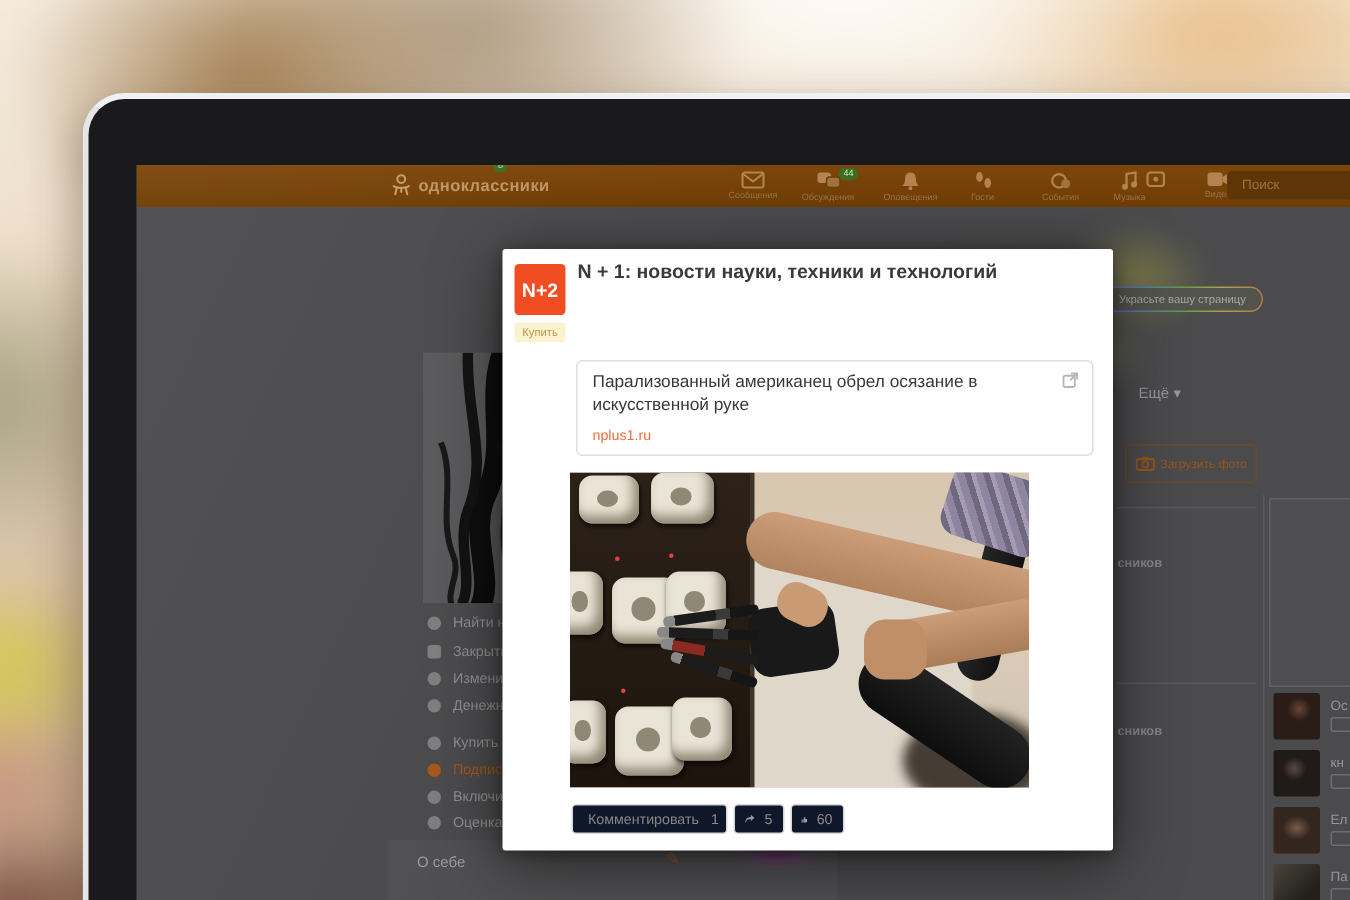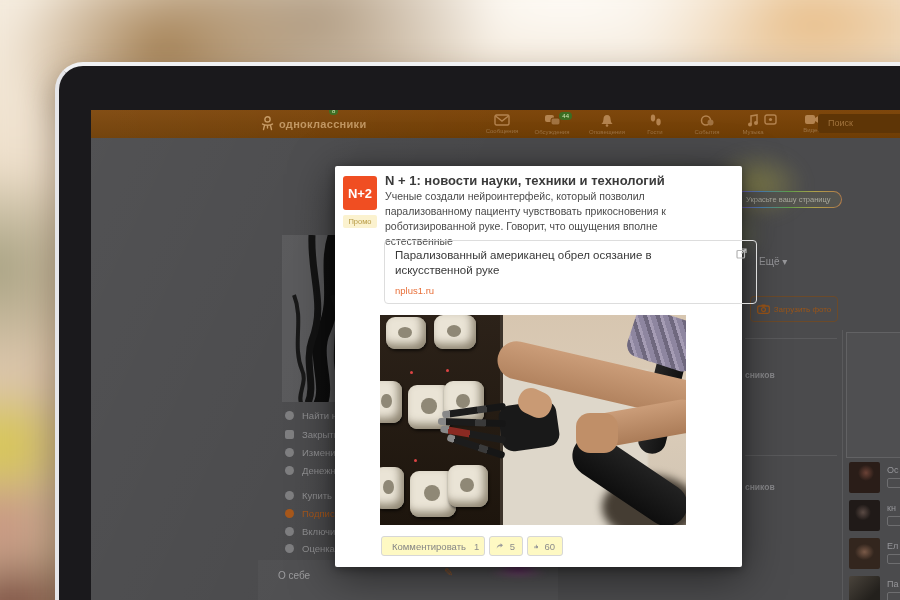--- a/index.html
+++ b/index.html
@@ -73,21 +73,21 @@
                radial-gradient(40px 8px at 50% 70%,rgba(150,60,140,.5),rgba(150,60,140,0) 75%);}
   
   .card{position:absolute;left:335px;top:166px;width:407px;height:401px;background:#fff;border-radius:2px;
     box-shadow:0 8px 44px rgba(0,0,0,.55),0 2px 10px rgba(0,0,0,.35);z-index:5;}
   .nlogo{position:absolute;left:8px;top:10px;width:34px;height:34px;background:#f04e22;border-radius:3px;
     color:#fff;font-weight:bold;font-size:13px;display:flex;align-items:center;justify-content:center;letter-spacing:0;}
   .promo{position:absolute;left:8px;top:49px;width:34px;height:13px;background:#fbf2cf;border-radius:2px;
     color:#b79a44;font-size:7.5px;display:flex;align-items:center;justify-content:center;}
   .card-title{position:absolute;left:50px;top:7px;font-size:13px;font-weight:bold;color:#3a3a3a;}
   .card-body{position:absolute;left:50px;top:23px;width:342px;font-size:10.5px;line-height:1.42;color:#4a4a4a;}
-  .linkbox{position:absolute;left:49px;top:74px;width:343px;height:62px;border:1px solid #ddd;border-radius:4px;padding-left:28px;}
+  .linkbox{position:absolute;left:49px;top:74px;width:343px;height:62px;border:1px solid #ddd;border-radius:4px;}
   .link-title{position:absolute;left:10px;top:7px;width:300px;font-size:11.5px;line-height:1.3;color:#383838;}
   .ext-ico{position:absolute;right:9px;top:7px;color:#b5b5b5;}
   .link-domain{position:absolute;left:10px;top:44px;font-size:9.5px;color:#e8703a;}
   
   .photo{position:absolute;left:45px;top:149px;width:306px;height:210px;overflow:hidden;
     background:linear-gradient(180deg,#d7c6b0 0%,#dccdb9 45%,#cfc3b2 100%);}
   .p-wallpanel{position:absolute;left:118px;top:55px;width:150px;height:160px;background:#ded7ca;filter:blur(1px);}
   .p-board{position:absolute;left:0;top:0;width:120px;height:210px;background:linear-gradient(#2c2219,#1d150d);border-right:3px solid #3c332a;}
   .clamp{position:absolute;background:#eae4d6;border-radius:9px;box-shadow:inset -4px -5px 8px rgba(120,110,90,.8),1px 2px 3px rgba(0,0,0,.6);}
   .clamp::after{content:"";position:absolute;left:30%;top:30%;width:35%;height:35%;border-radius:50%;background:#8f8876;}
@@ -99,21 +99,21 @@
   .p-arm2{position:absolute;left:200px;top:92px;width:120px;height:34px;border-radius:17px;transform:rotate(-10deg);background:linear-gradient(#cb9d79,#ab7c58);}
   .p-hand2{position:absolute;left:196px;top:98px;width:42px;height:40px;border-radius:14px;background:#c08f68;}
   .p-roboforearm{position:absolute;left:196px;top:108px;width:130px;height:42px;border-radius:21px;transform:rotate(34deg);transform-origin:left center;background:linear-gradient(#222,#0e0e0e);}
   .p-roboupper{position:absolute;left:268px;top:30px;width:28px;height:110px;border-radius:14px;transform:rotate(14deg);background:linear-gradient(90deg,#262626,#111);}
   .p-elbow{position:absolute;left:262px;top:18px;width:34px;height:26px;border-radius:10px;background:#2a2a2a;border-bottom:3px solid #777;}
   .p-robohand{position:absolute;left:120px;top:88px;width:58px;height:46px;border-radius:12px;transform:rotate(-8deg);background:#191919;}
   .p-finger{position:absolute;height:7px;border-radius:3px;background:linear-gradient(90deg,#888 0 12%,#1c1c1c 12% 55%,#3a3a3a 55% 70%,#161616 70%);}
   .p-finger.red{background:linear-gradient(90deg,#888 0 12%,#8a2a22 12% 45%,#1c1c1c 45%);}
   .p-head{position:absolute;left:222px;top:160px;width:95px;height:64px;border-radius:50%;background:#453d33;filter:blur(4px);}
   
-  .fbtn{position:absolute;top:370px;height:18px;border:1px solid #d7d7d7;border-radius:3px;display:flex;align-items:center;color:#858585;font-size:9.5px;background:#fef9c3;text-align:right;}
+  .fbtn{position:absolute;top:370px;height:18px;border:1px solid #d7d7d7;border-radius:3px;display:flex;align-items:center;color:#858585;font-size:9.5px;background:#0f172a;text-align:right;}
   .fbtn svg{margin:0 4px 0 6px;}
   .fbtn .cnt{margin:0 7px 0 8px;color:#8c8c8c;}
   .fbtn .cnt2{margin:0 7px 0 2px;color:#8c8c8c;}
 </style>
 </head>
 <body>
 
 <div class="stage">
   <div class="bg"></div>
 
@@ -295,23 +295,22 @@
             <div class="bdg"></div>
         </div>
 
         <div class="purple-blob"></div>
       </div>
     </div>
   </div>
 
   <div class="card">
     <div class="nlogo">N+2</div>
-    <div class="promo">Промо</div>
+    <div class="promo">Купить</div>
     <div class="card-title">N + 1: новости науки, техники и технологий</div>
-    <div class="card-body">Ученые создали нейроинтерфейс, который позволил парализованному пациенту чувствовать прикосновения к роботизированной руке. Говорит, что ощущения вполне естественные</div>
 
     <div class="linkbox">
       <div class="link-title">Парализованный американец обрел осязание в искусственной руке</div>
       <svg class="ext-ico" width="11" height="11" viewBox="0 0 11 11">
           <rect x="1" y="2.5" width="7.5" height="7.5" rx="1" fill="none" stroke="#b5b5b5" stroke-width="1.2"></rect>
           <path d="M6 1 L10 1 L10 5 M10 1 L5.5 5.5" fill="none" stroke="#b5b5b5" stroke-width="1.2"></path>
         </svg>
       <div class="link-domain">nplus1.ru</div>
     </div>
 

